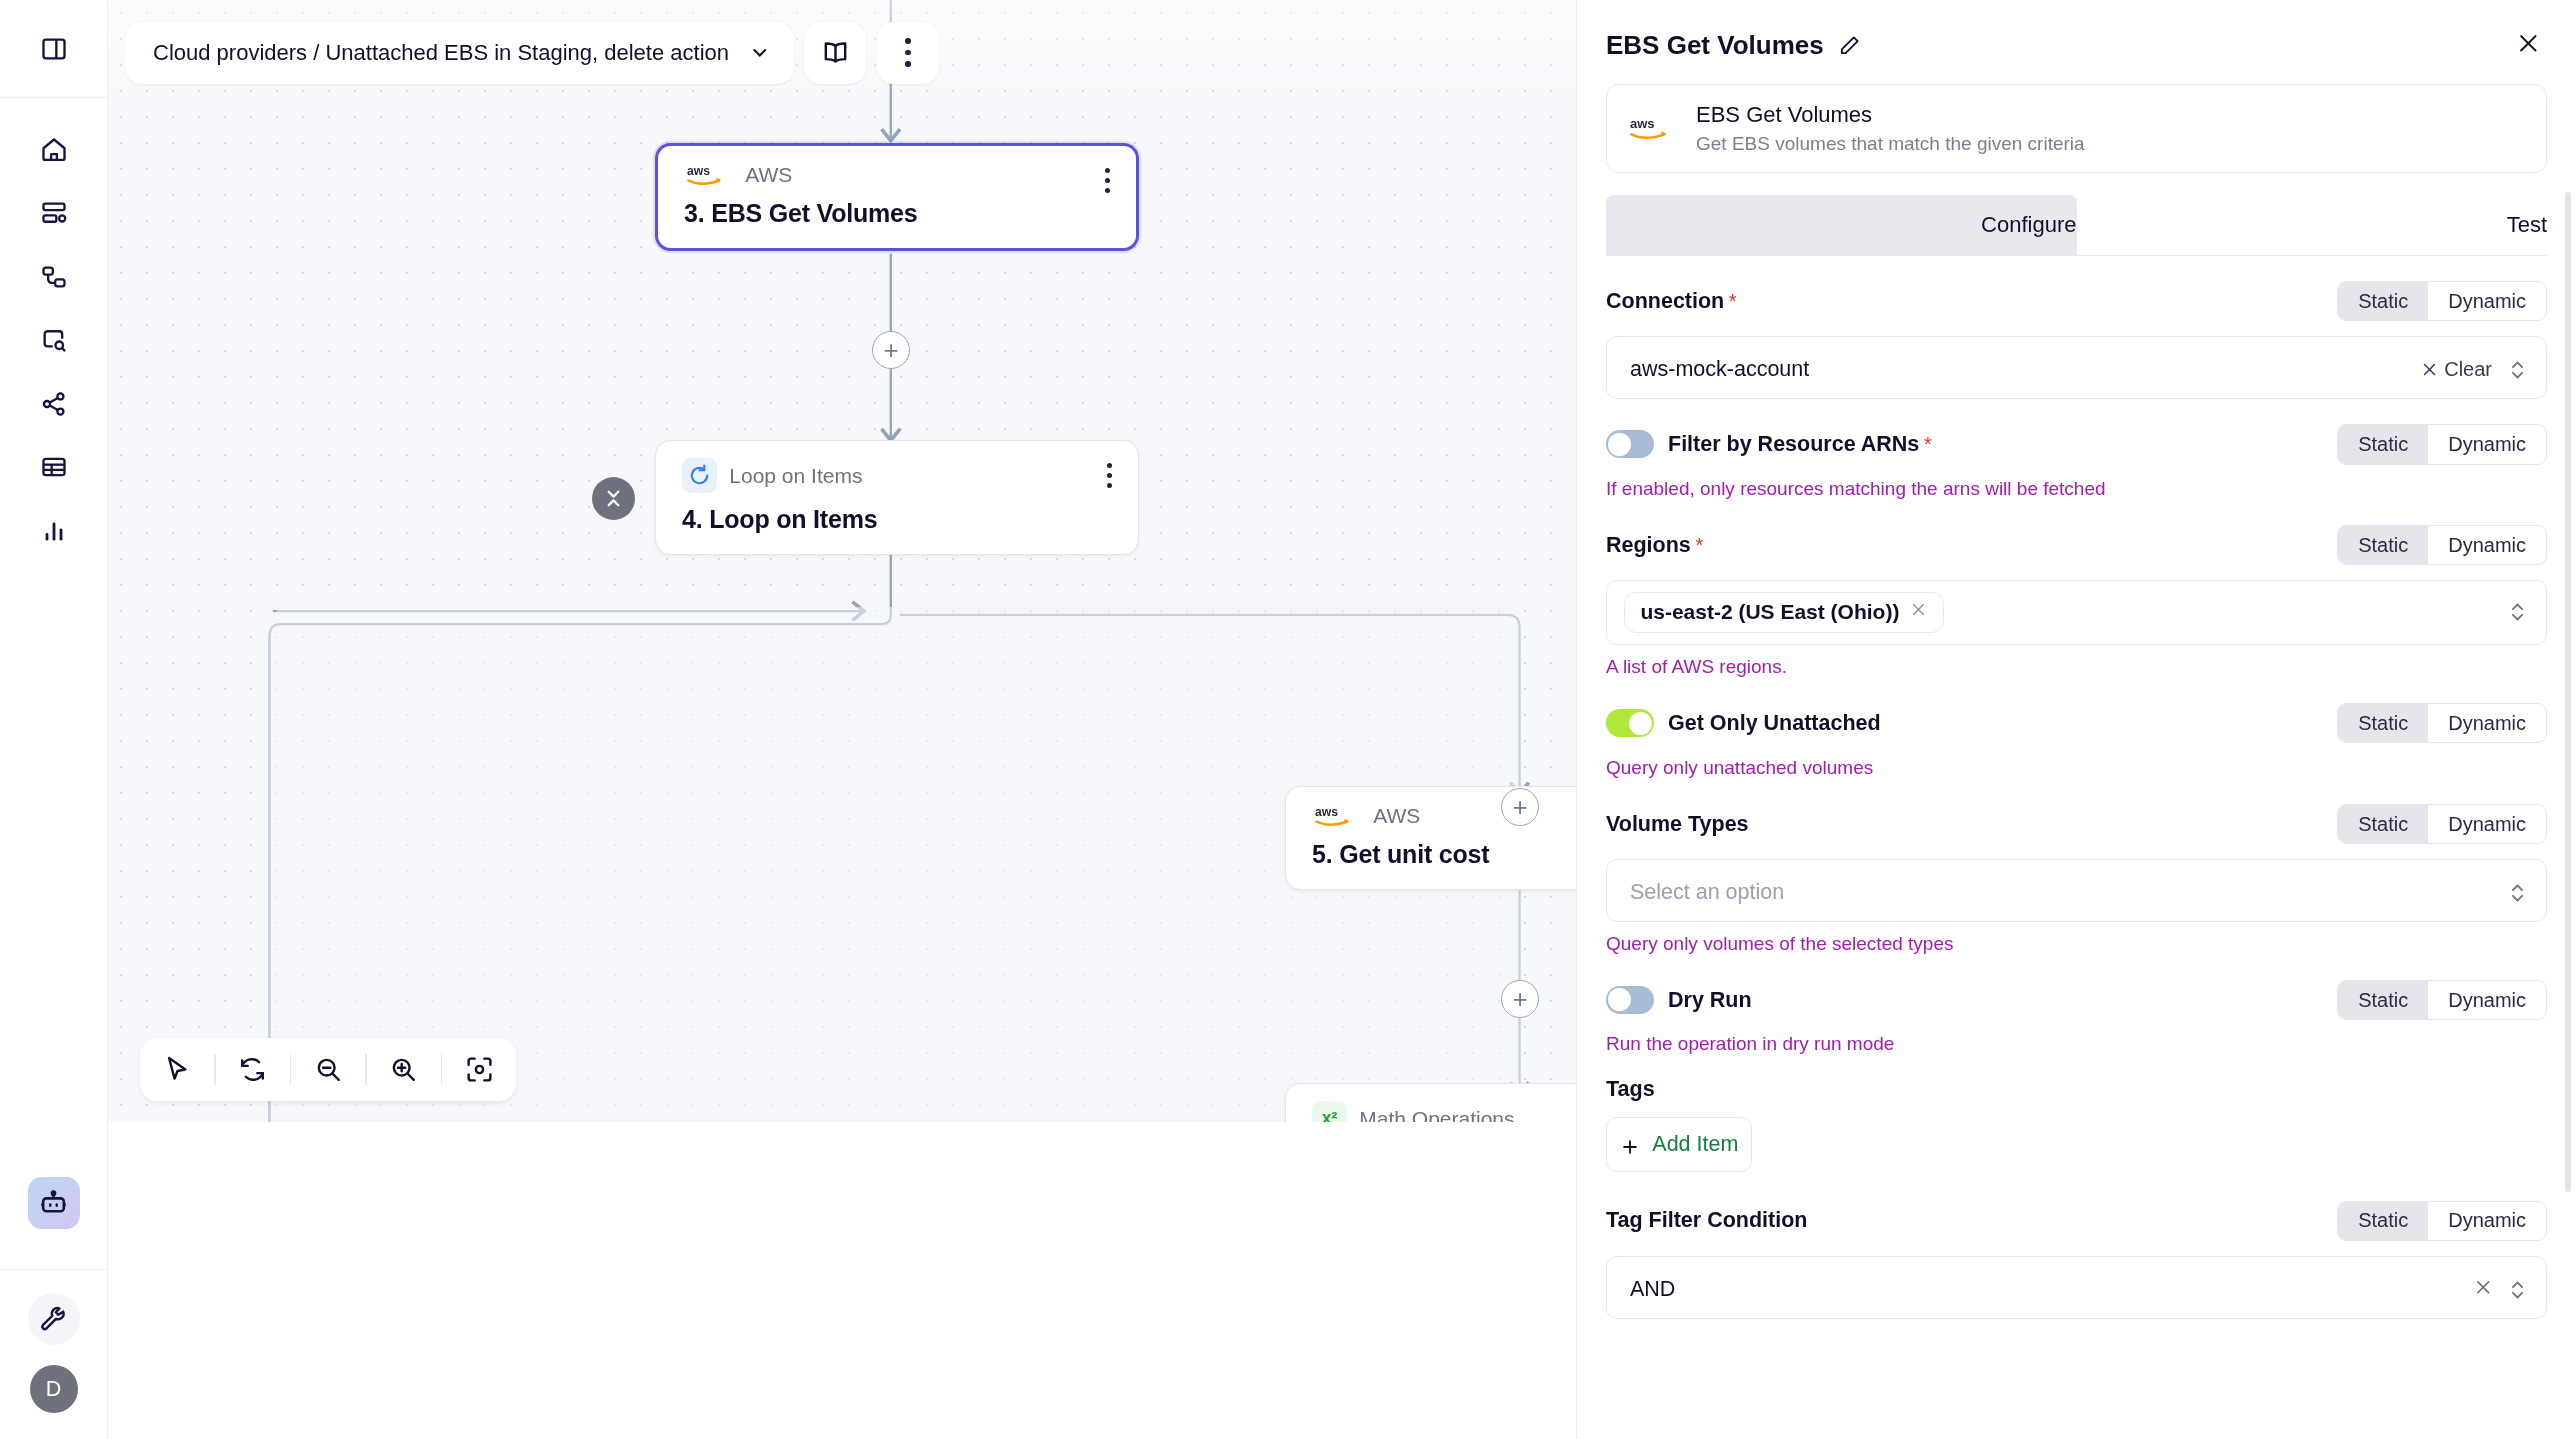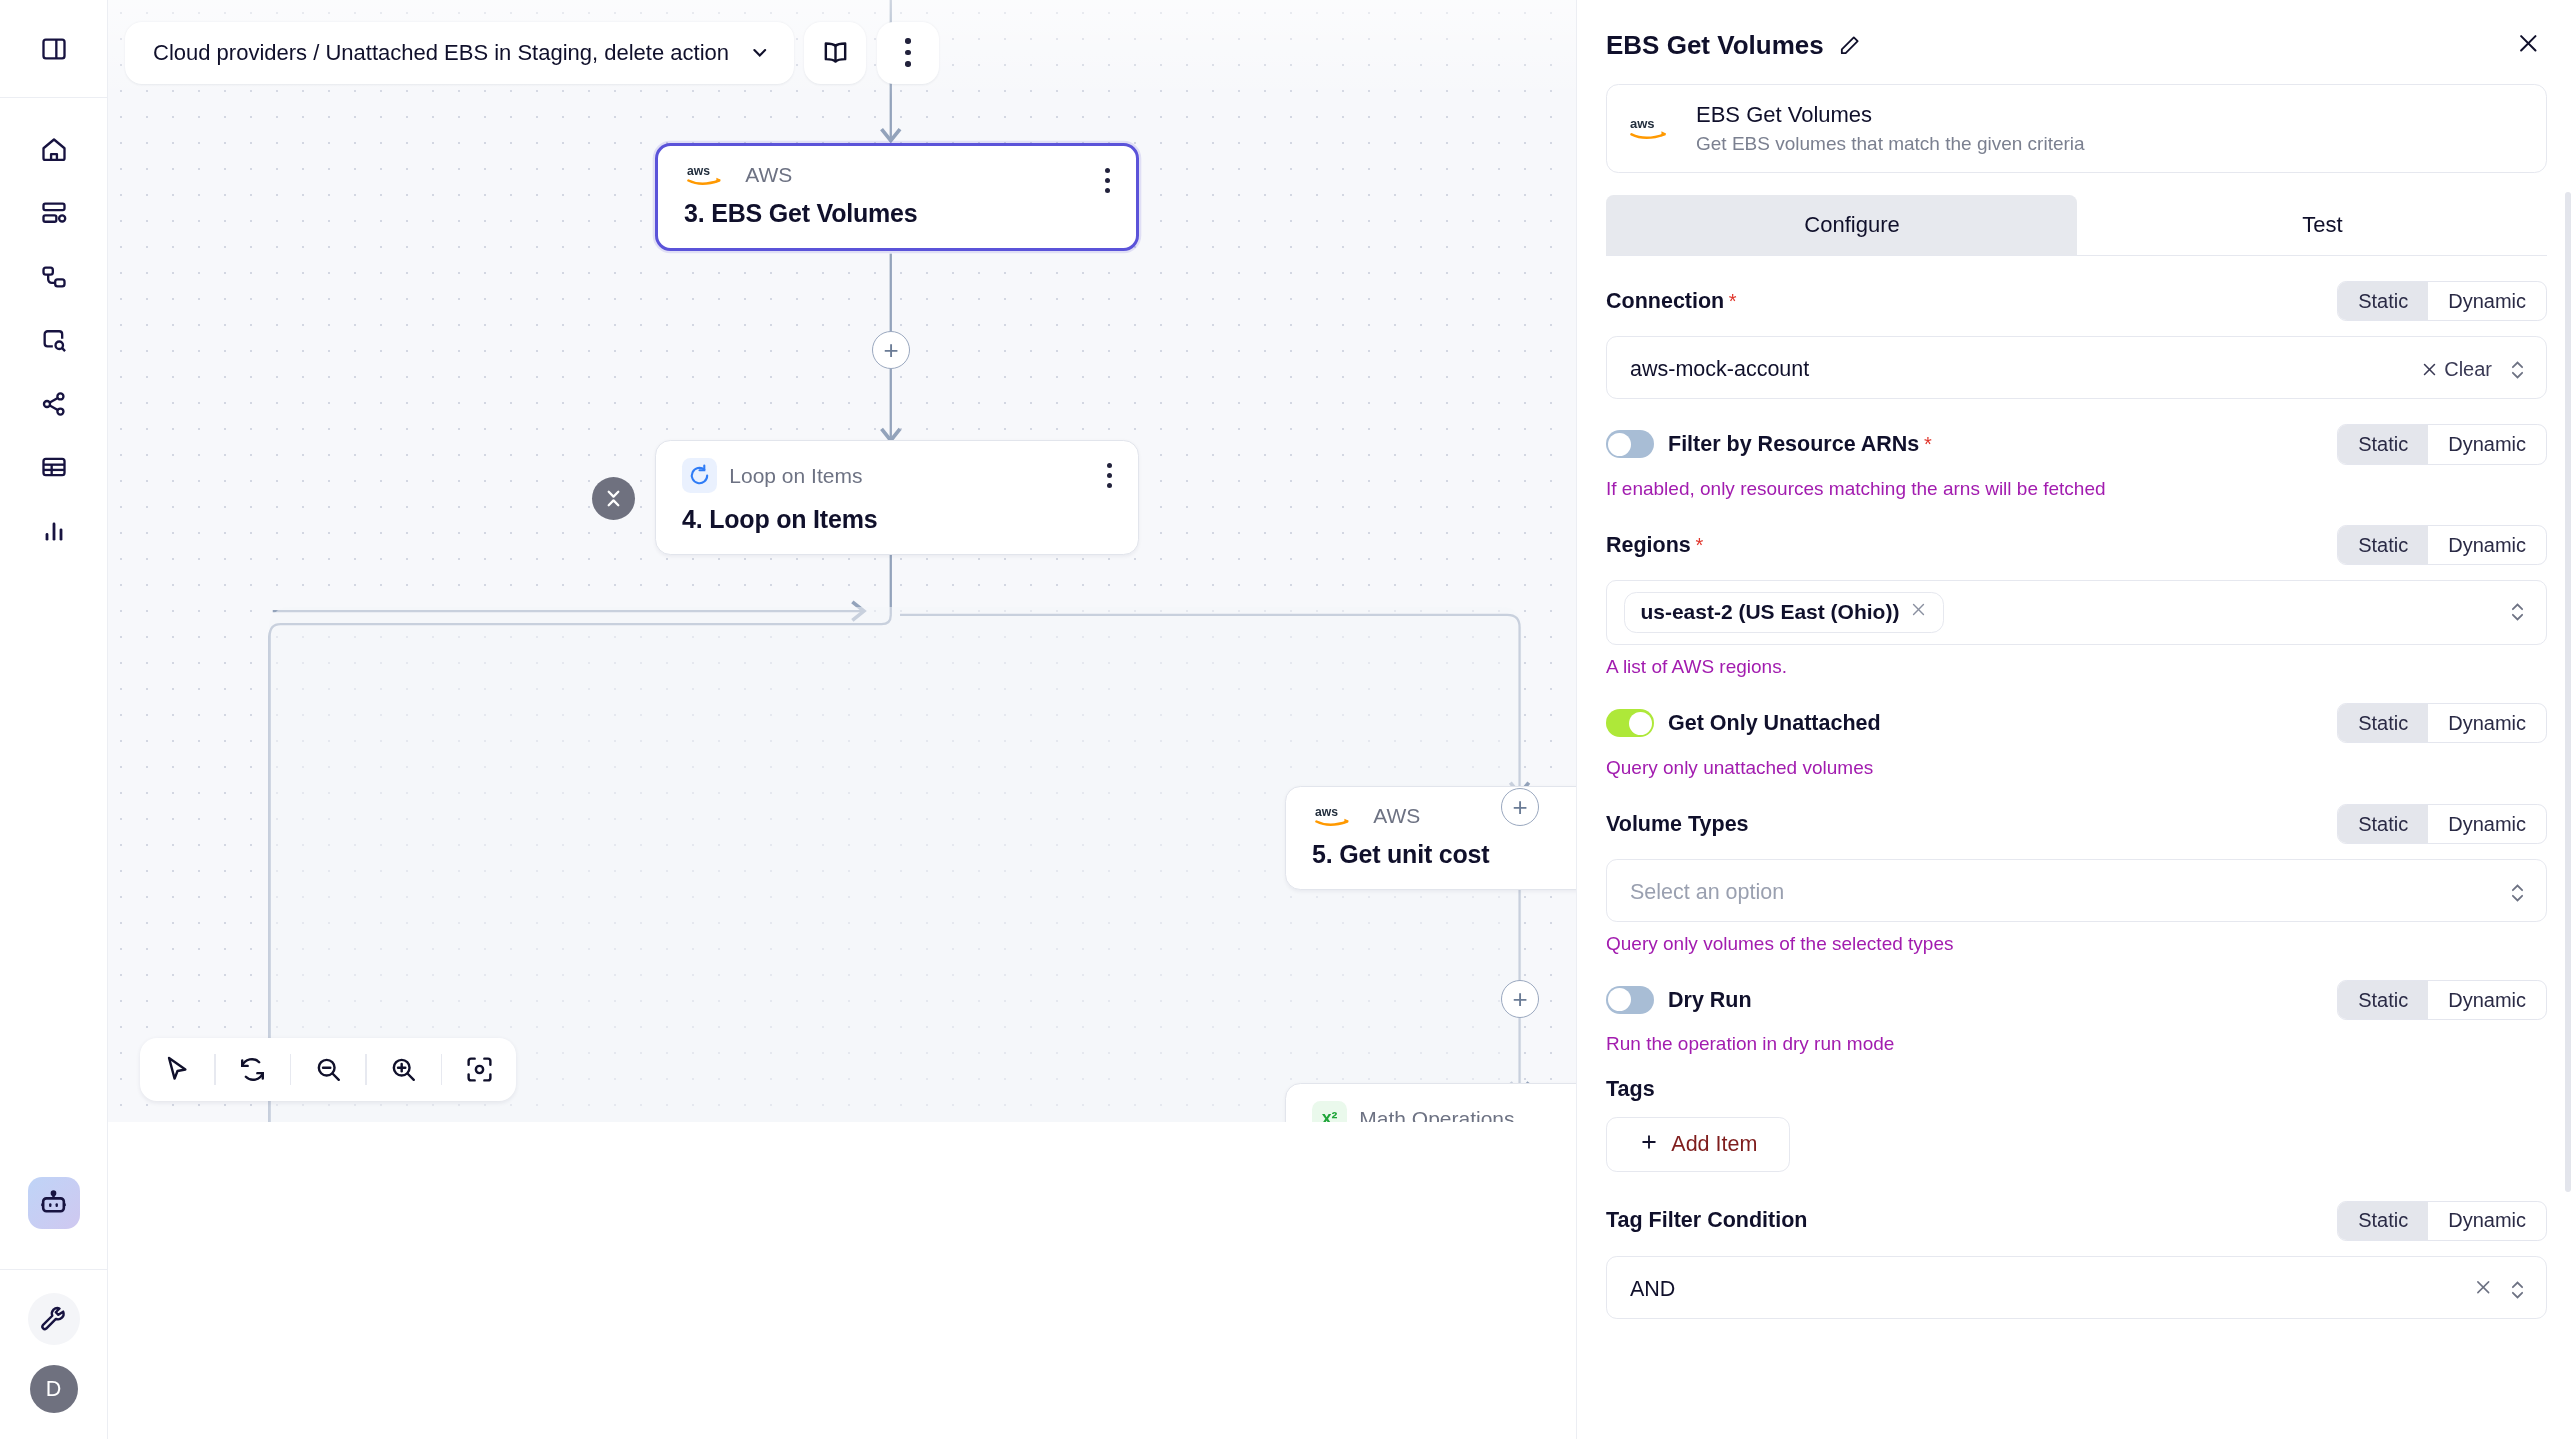--- a/index.html
+++ b/index.html
@@ -140,21 +140,21 @@
   .op-card {
     margin: 14px 29px 0 29px; border: 1.5px solid #e6e8ef; border-radius: 12.3px;
     padding: 17px 21.5px; display:flex; align-items:center; gap: 18.5px;
   }
   .aws-logo { width: 49px; display:flex; flex-direction:column; align-items:center; }
   .op-name { font-size: 22px; color:#10102b; }
   .op-desc { font-size: 19px; color:#7b8090; margin-top: 4.6px; }
 
   .tabs { display:flex; margin: 21.5px 29px 0 29px; border-bottom: 1.5px solid #e6e8ef; }
   .tab {
-    flex:1; text-align:center; padding: 17px 0 17px 21.5px; font-size: 22px;
+    flex:1; text-align:right; padding: 17px 0 17px 21.5px; font-size: 22px;
     color:#10102b; cursor:pointer; border-top-left-radius:7.7px; border-top-right-radius:7.7px;
   }
   .tab.active { background:#e7e9ee; }
 
   .panel-body { flex:1; overflow:hidden; padding: 0 29px 0 29px; position:relative; }
   .field { margin-top: 23px; }
   .field-row { display:flex; align-items:center; min-height: 45px; }
   .field-label { font-size: 21.5px; color:#10102b; font-weight:600; }
   .req { color:#e0352b; margin-left: 4.6px; font-size: 20px; }
   .seg {
@@ -185,23 +185,23 @@
   .toggle-label { font-size: 21.5px; color:#10102b; font-weight:600; margin-left: 14px; }
 
   .tagchip {
     display:inline-flex; align-items:center; gap: 10.8px;
     border: 1.5px solid #e6e8ef; border-radius: 12.3px; padding: 7.7px 15.4px;
     font-size: 21px; color:#10102b; font-weight:600; background:#fff;
   }
   .tagchip .xc { color:#8a90a0; font-size: 19px; cursor:pointer; }
 
   .additem {
-    margin-top: 14px; display:inline-flex; align-items:flex-start; gap: 12.3px;
-    border: 1.5px solid #e6e8ef; border-radius: 10.8px; padding: 14px 32px;
-    font-size: 21.5px; color:#7f1d1d; cursor:pointer; background:#fff;
+    margin-top: 14px; display:inline-flex; align-items:flex-end; gap: 12.3px;
+    border: 1.5px solid #e6e8ef; border-radius: 10.8px; padding: 14px 13px;
+    font-size: 21.5px; color:#15803d; cursor:pointer; background:#fff;
   }
   .scrollbar { position:absolute; right: 4.6px; top: 0; width: 6.2px; height: 1439px; }
   .scroll-thumb { position:absolute; left:0; top: 192px; width: 6.2px; height: 1000px; border-radius: 3.1px; background:#e3e5ec; }
 </style>
 </head>
 <body>
 
 <div class="app">
 
   <div class="rail">

